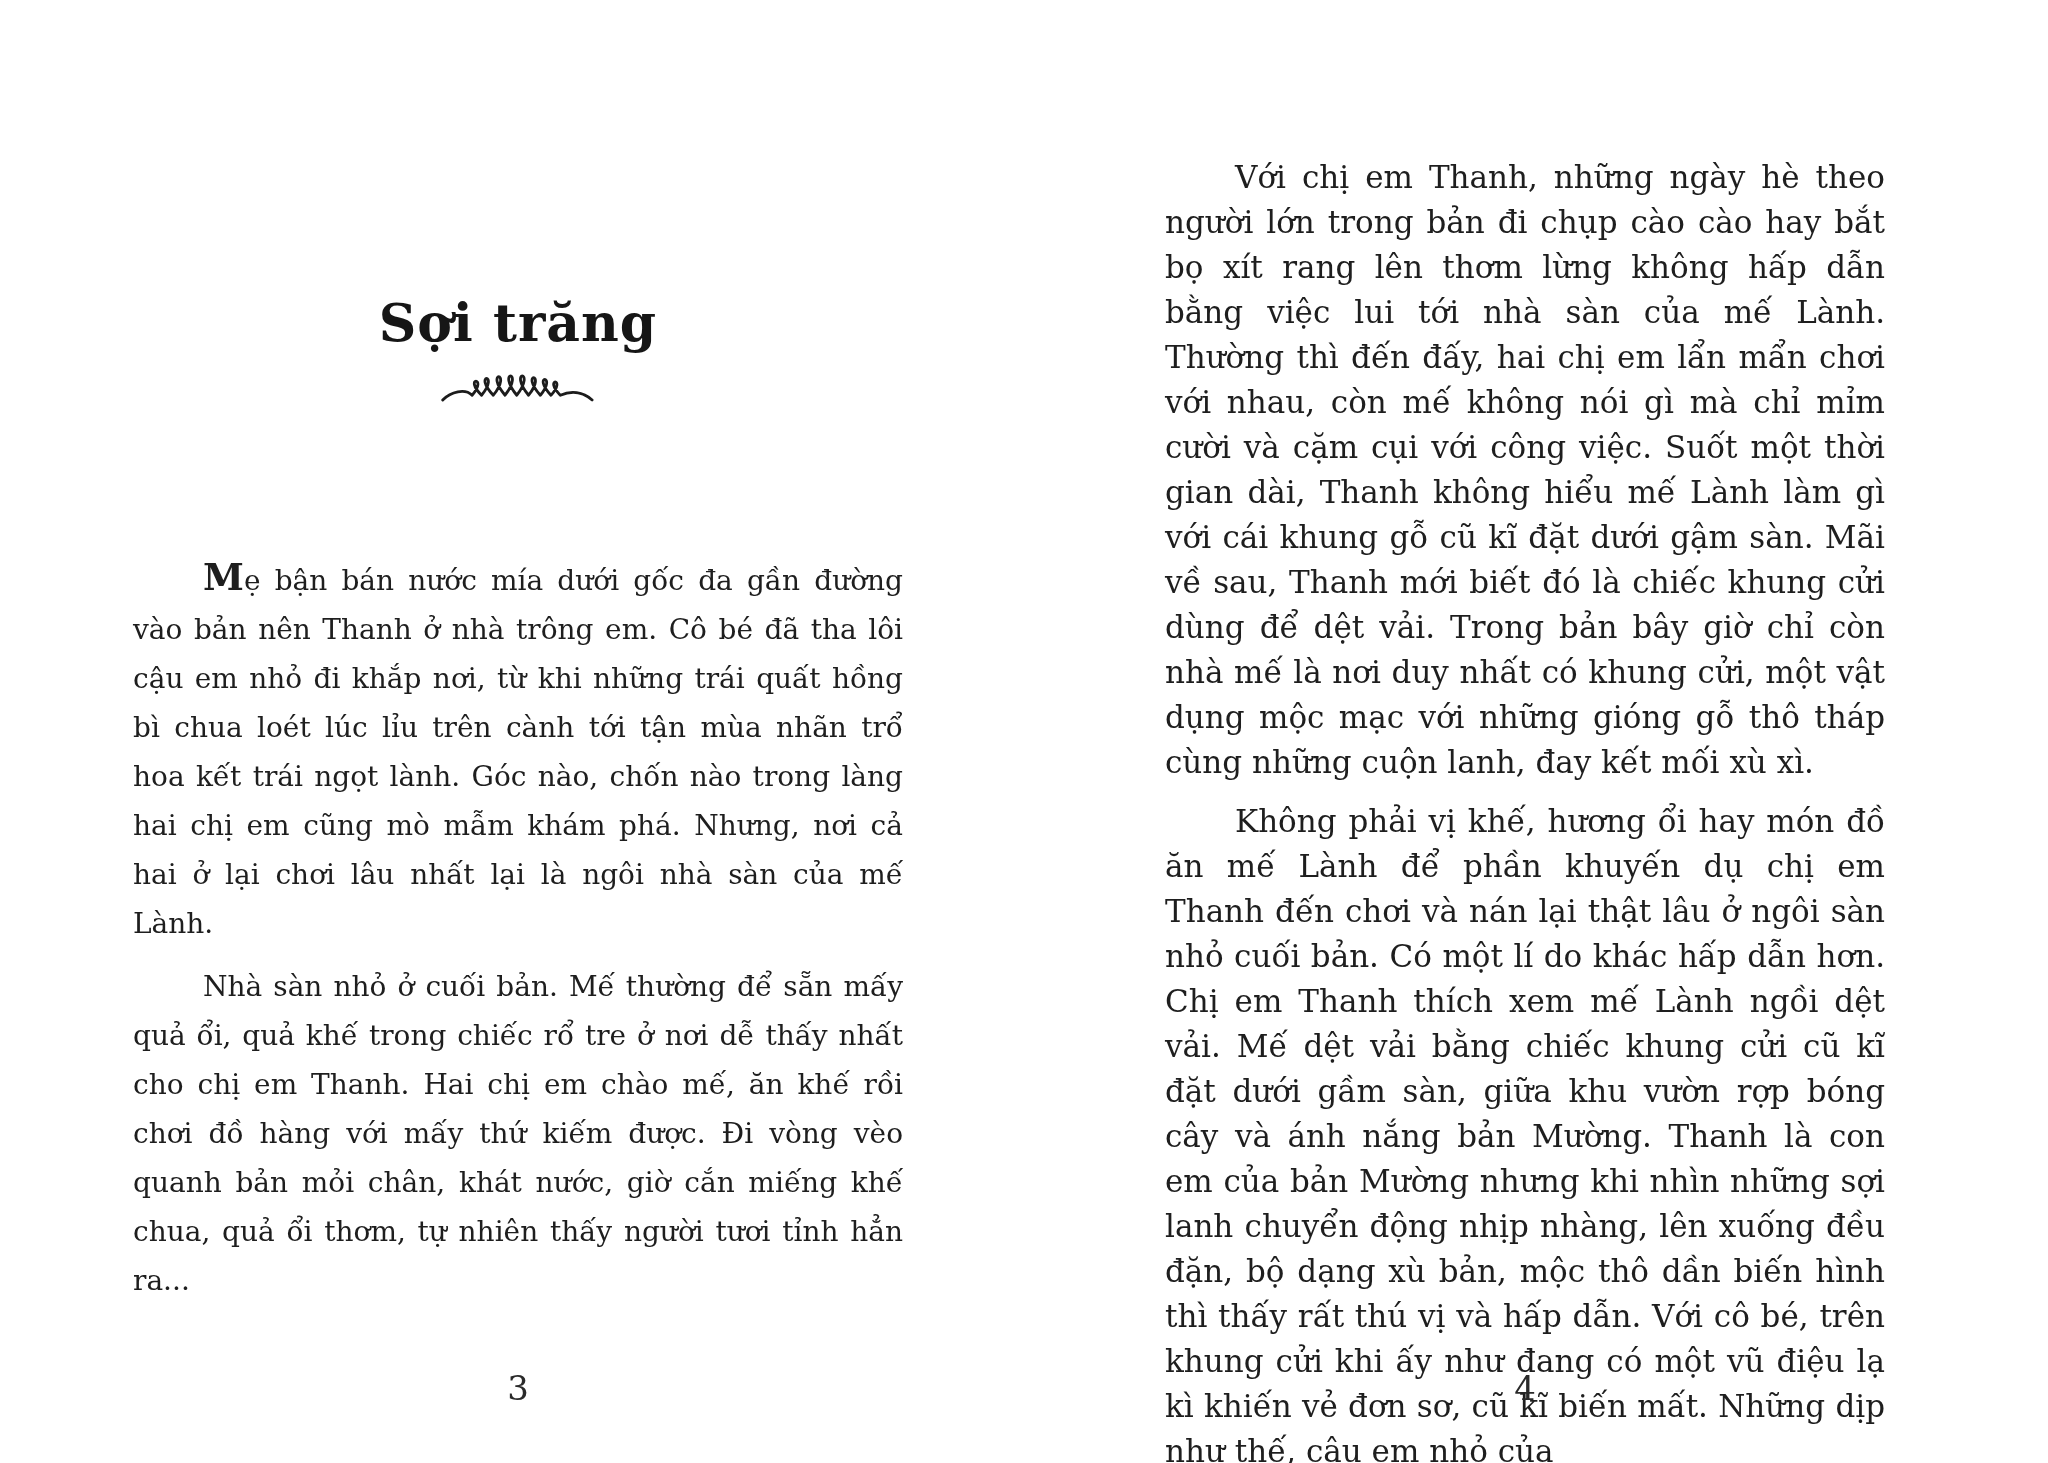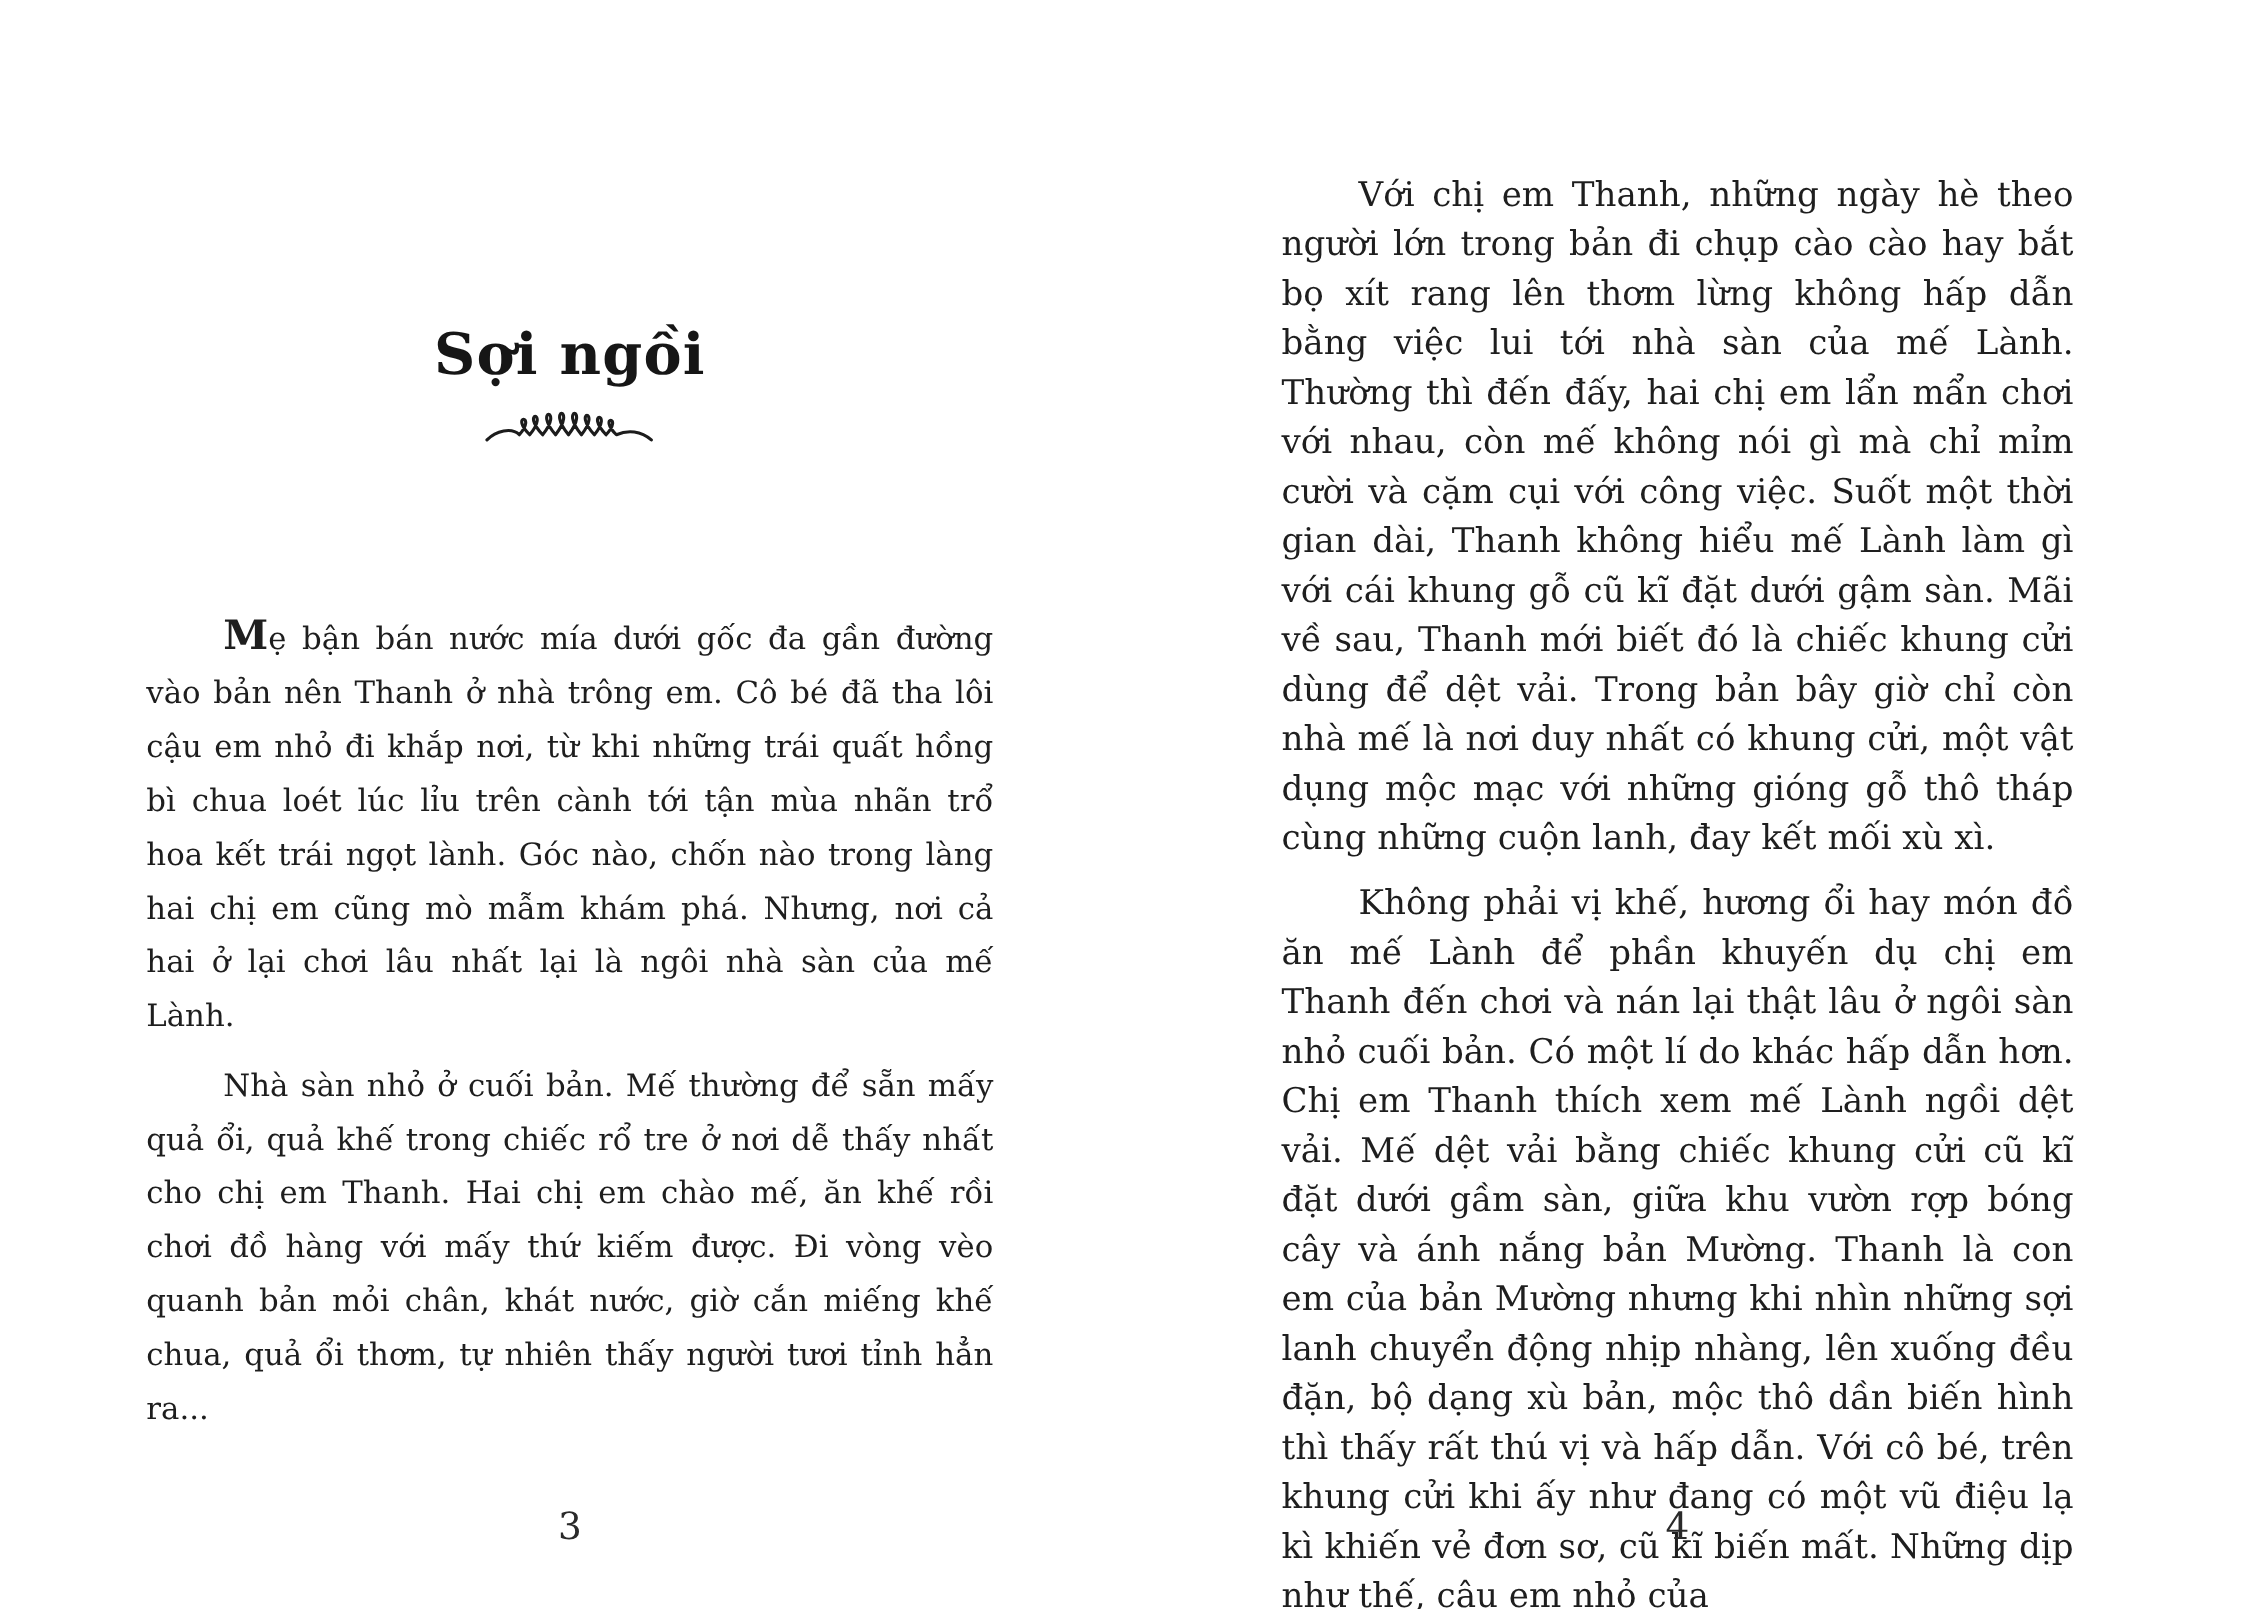--- a/index.html
+++ b/index.html
@@ -90,21 +90,21 @@
   }
 </style>
 </head>
 <body>
 
 <div class="spread">
 
   <div class="page page-left">
 
     <div class="chapter-head">
-      <h1 class="chapter-title">Sợi ngồi</h1>
+      <h1 class="chapter-title">Sợi trăng</h1>
       <div class="ornament">
         <svg width="170" height="40" viewBox="0 0 134 34" aria-hidden="true">
           <path d="M3 28
                    C 10 21, 22 18, 28 24
                    C 42 8, 20 8, 36 24
                    C 52 5, 28 5, 46 24
                    C 63 3, 38 3, 56 24
                    C 73 2, 48 2, 66 24
                    C 83 2, 58 2, 76 24
                    C 92 4, 68 4, 86 24

